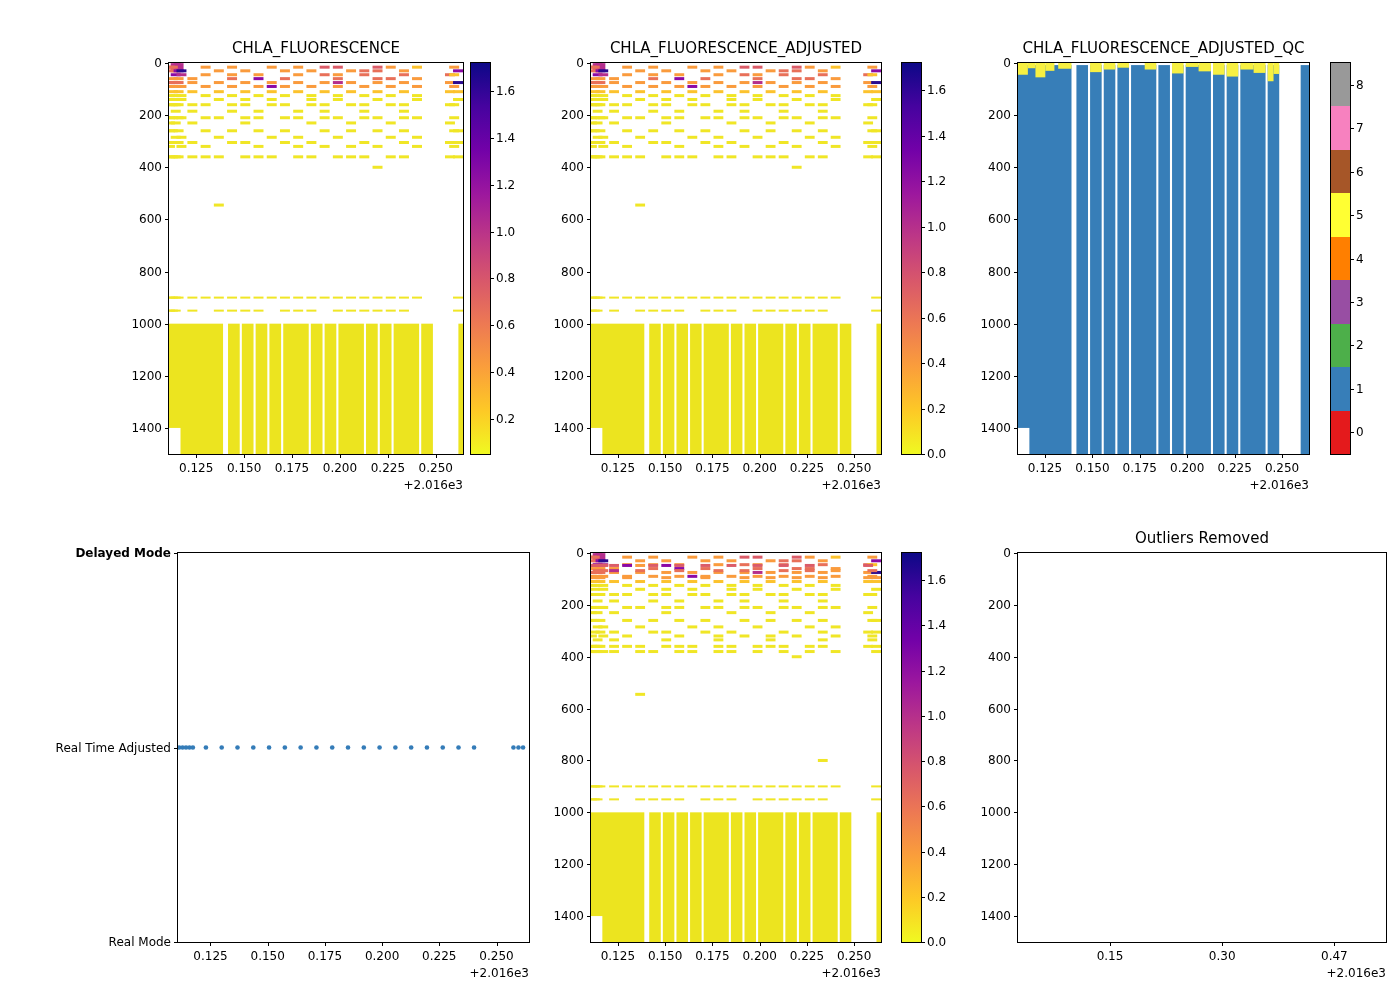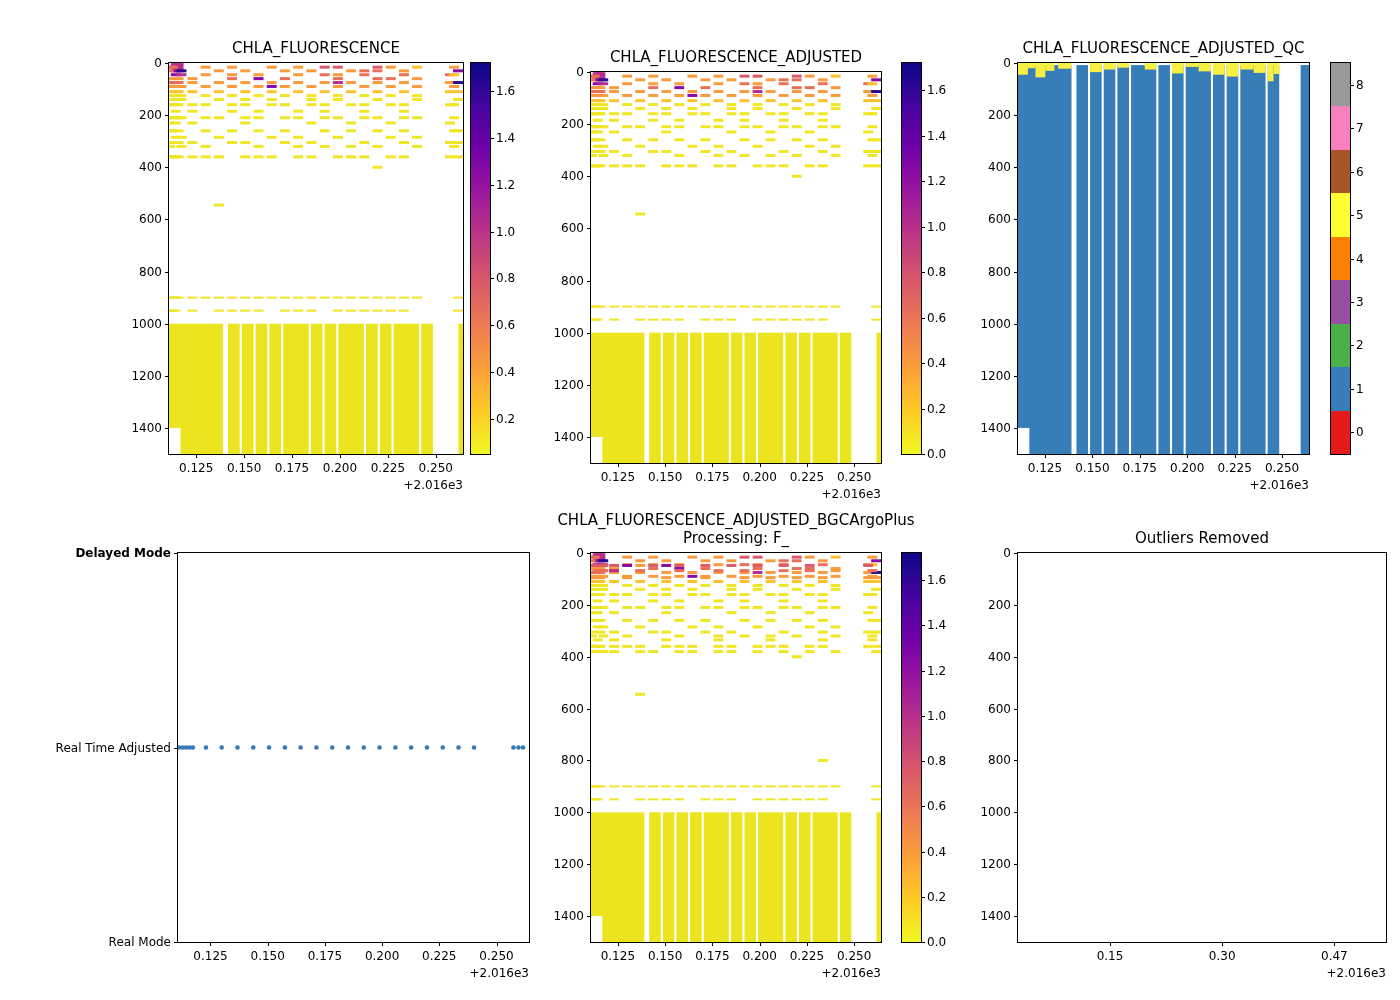--- a/index.html
+++ b/index.html
@@ -18,21 +18,21 @@
        font-size:12px;white-space:nowrap;}
   .ytick{position:absolute;right:100%;width:4px;height:1px;background:#000;}
   .ylab{position:absolute;right:calc(100% + 7px);transform:translateY(-50%);
        font-size:12px;white-space:nowrap;}
   .xoffset{position:absolute;right:0;top:calc(100% + 24px);font-size:12px;}
   .cbar{position:absolute;border:1px solid #000;box-sizing:border-box;}
   .cbtick{position:absolute;left:100%;width:4px;height:1px;background:#000;}
   .cblab{position:absolute;left:calc(100% + 6px);transform:translateY(-50%);font-size:12px;}
   
   #ax0{left:168px;top:62px;width:296px;height:393px;}
-  #ax1{left:590px;top:62px;width:292px;height:393px;margin-top:9px;}
+  #ax1{left:590px;top:62px;width:292px;height:393px;}
   #ax2{left:1017px;top:62px;width:293px;height:393px;}
   #ax3{left:177px;top:552px;width:353px;height:391px;}
   #ax4{left:590px;top:552px;width:292px;height:391px;}
   #ax5{left:1017px;top:552px;width:370px;height:391px;}
   #cb0{left:470px;top:62px;width:21px;height:393px;}
   #cb1{left:901px;top:62px;width:21px;height:393px;}
   #cb2{left:1330px;top:62px;width:21px;height:393px;}
   #cb4{left:901px;top:552px;width:21px;height:391px;}
 </style>
 </head>
@@ -856,22 +856,20 @@
       <div class="xlab" style="left: 318.508px;">0.250</div>
       <div class="ytick" style="top: 0px;"></div>
       <div class="ylab" style="top: 0px; font-weight: bold;">Delayed Mode</div>
       <div class="ytick" style="top: 194.5px;"></div>
       <div class="ylab" style="top: 194.5px;">Real Time Adjusted</div>
       <div class="ytick" style="top: 389px;"></div>
       <div class="ylab" style="top: 389px;">Real Mode</div>
     </div>
 
   <div class="axes" id="ax4">
-    <div class="ptitle">CHLA_FLUORESCENCE_ADJUSTED_BGCArgoPlus
-Processing: F_</div>
     <div class="plot-area">
         <svg width="290" height="389">
           <rect x="0" y="259.3333333333333" width="53.31160365058674" height="129.66666666666669" fill="#ece41f"></rect>
           <rect x="58.22685788787486" y="259.3333333333333" width="11.531942633637541" height="129.66666666666669" fill="#ece41f"></rect>
           <rect x="71.83833116036504" y="259.3333333333333" width="11.531942633637598" height="129.66666666666669" fill="#ece41f"></rect>
           <rect x="85.4498044328553" y="259.3333333333333" width="11.531942633637541" height="129.66666666666669" fill="#ece41f"></rect>
           <rect x="99.06127770534555" y="259.3333333333333" width="11.531942633637527" height="129.66666666666669" fill="#ece41f"></rect>
           <rect x="112.67275097783573" y="259.3333333333333" width="25.143415906127785" height="129.66666666666669" fill="#ece41f"></rect>
           <rect x="139.8956975228162" y="259.3333333333333" width="11.531942633637499" height="129.66666666666669" fill="#ece41f"></rect>
           <rect x="153.50717079530642" y="259.3333333333333" width="11.531942633637556" height="129.66666666666669" fill="#ece41f"></rect>

